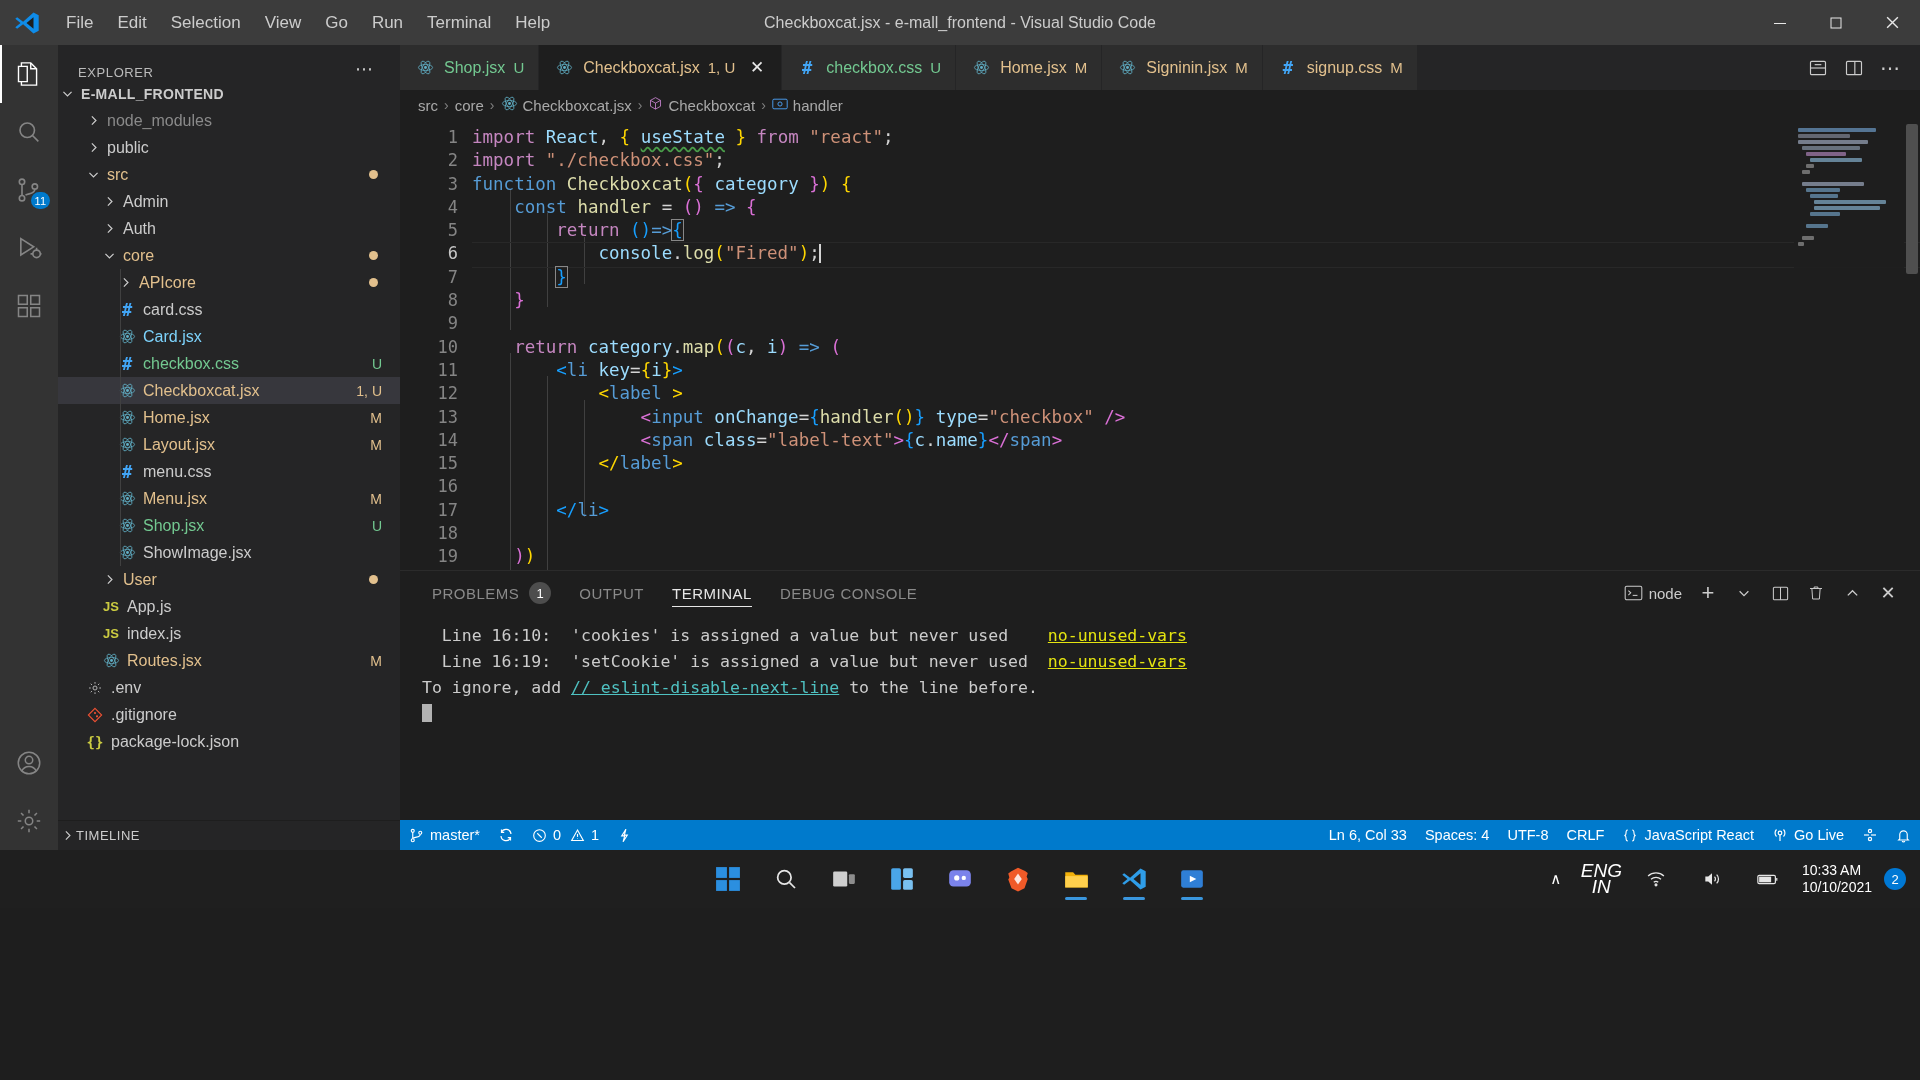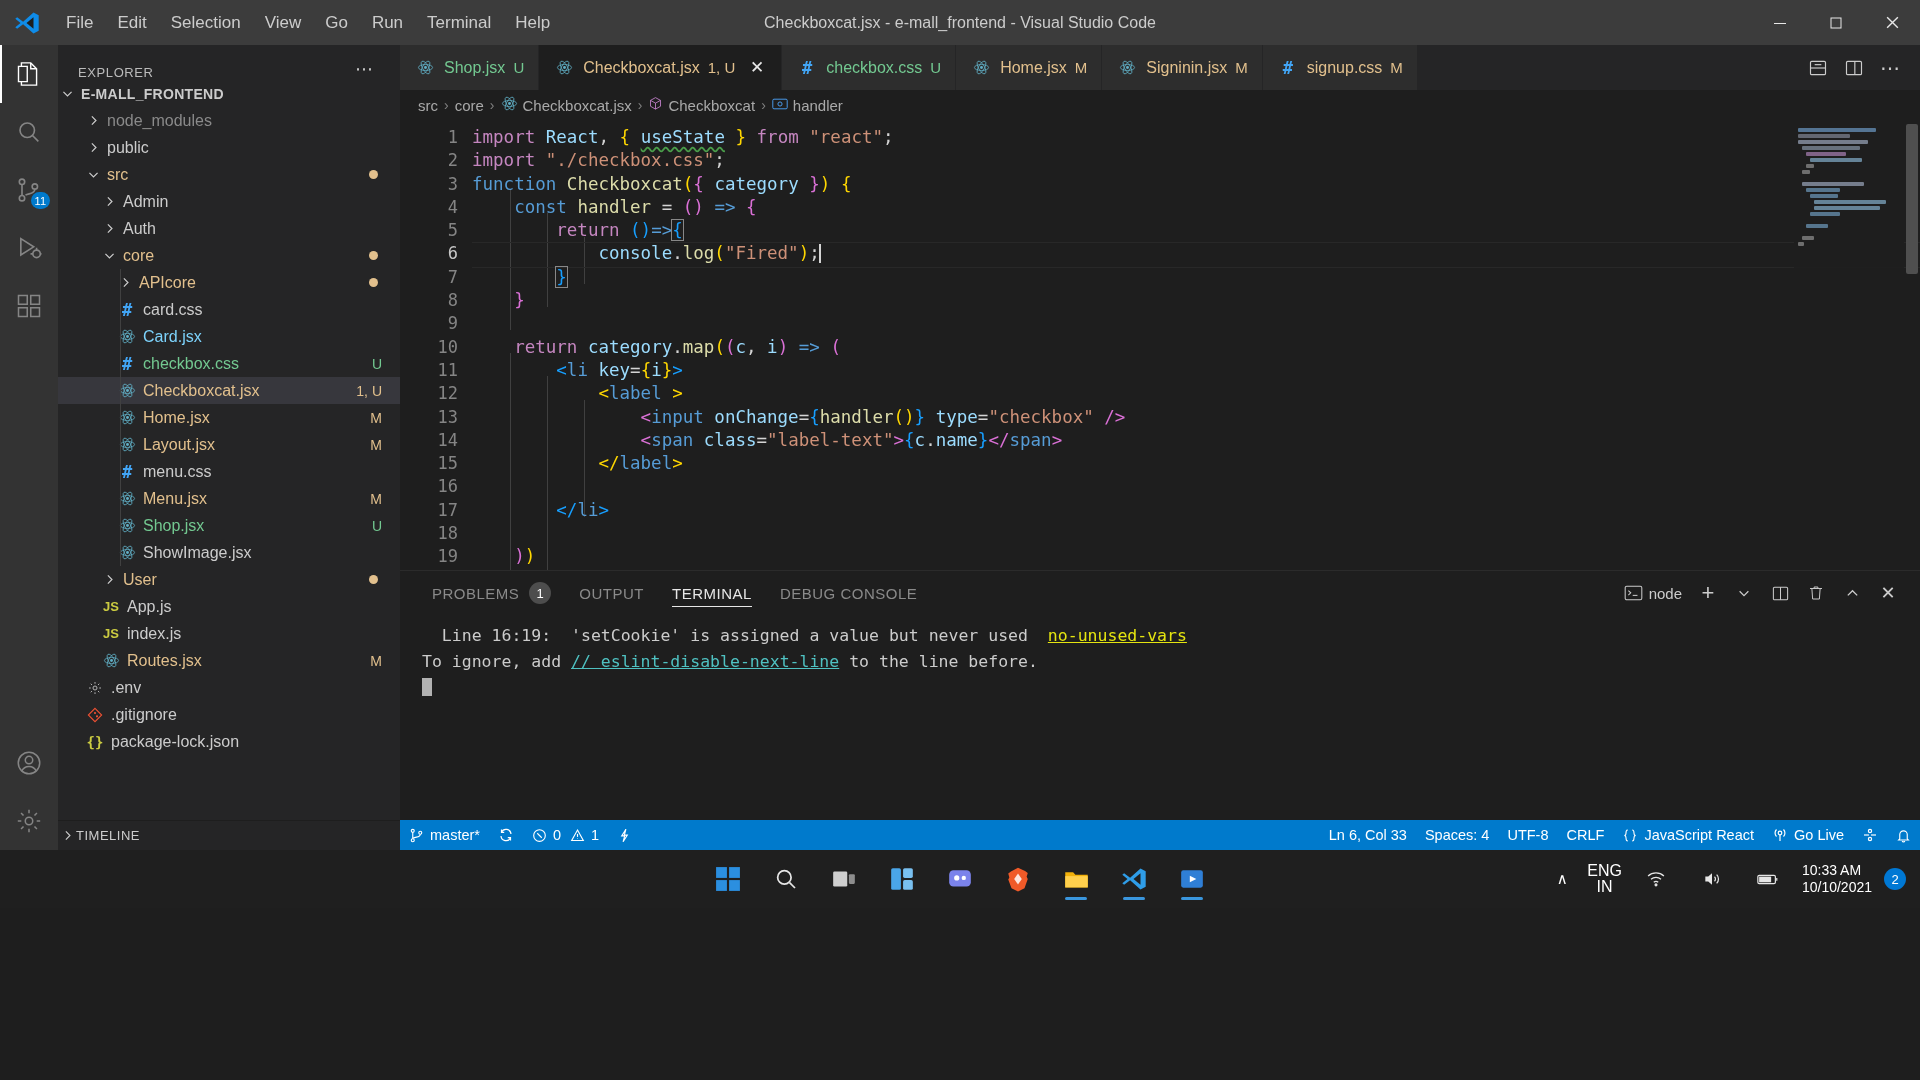--- a/index.html
+++ b/index.html
@@ -211,21 +211,21 @@
     height:58px; flex:0 0 58px; background:#1f1f1f; display:flex; align-items:center;
     position:relative; color:#ffffff;
   }
   .tb-center { position:absolute; left:0; right:0; display:flex; justify-content:center; align-items:center; gap:14px; }
   .tb-icon { width:44px; height:48px; display:flex; align-items:center; justify-content:center; position:relative; cursor:pointer; }
   .tb-icon.running::after {
     content:""; position:absolute; bottom:3px; left:50%; transform:translateX(-50%);
     width:22px; height:3px; background:#3a96dd; border-radius:2px;
   }
   .tb-right { margin-left:auto; display:flex; align-items:center; gap:12px; padding-right:14px; font-size:13px; z-index:2;}
-  .tb-lang { text-align:center; line-height:16px; font-size:16px; }
+  .tb-lang { text-align:center; line-height:16px; font-size:19px;font-style:italic; }
   .tb-clock { text-align:left; line-height:17px; font-size:14px; }
   .tb-count {
     width:22px; height:22px; border-radius:50%; background:#0078d4; color:#fff;
     font-size:13px; display:flex; align-items:center; justify-content:center;
   }
 </style>
 </head>
 <body>
 
 <div class="app">
@@ -828,20 +828,21 @@
             </div>
             <div class="pa-btn">
               <svg width="15" height="15" viewBox="0 0 16 16">
                   <path d="M3 10l5-5 5 5" fill="none" stroke="#cccccc" stroke-width="1.4"></path>
                 </svg>
             </div>
             <div class="pa-btn" style="font-size:18px;">✕</div>
           </div>
         </div>
         <div class="panel-body" id="term-root">
+            <div class="term-line"><span>&nbsp;&nbsp;Line&nbsp;16:10:&nbsp;&nbsp;'cookies'&nbsp;is&nbsp;assigned&nbsp;a&nbsp;value&nbsp;but&nbsp;never&nbsp;used&nbsp;&nbsp;&nbsp;&nbsp;</span><span class="warn-rule">no-unused-vars</span></div>
             <div class="term-line"><span>&nbsp;&nbsp;Line&nbsp;16:19:&nbsp;&nbsp;'setCookie'&nbsp;is&nbsp;assigned&nbsp;a&nbsp;value&nbsp;but&nbsp;never&nbsp;used&nbsp;&nbsp;</span><span class="warn-rule">no-unused-vars</span></div>
             <div class="term-line"><span></span></div>
             <div class="term-line"><span>To&nbsp;ignore,&nbsp;add&nbsp;</span><span class="term-kw">// eslint-disable-next-line</span><span>&nbsp;to&nbsp;the&nbsp;line&nbsp;before.</span></div>
             <div class="term-line"><span></span></div>
             <div class="term-line"><span class="term-cursor"></span></div>
           </div>
       </div>
 
       <div class="statusbar">
         <div class="sb-item">

